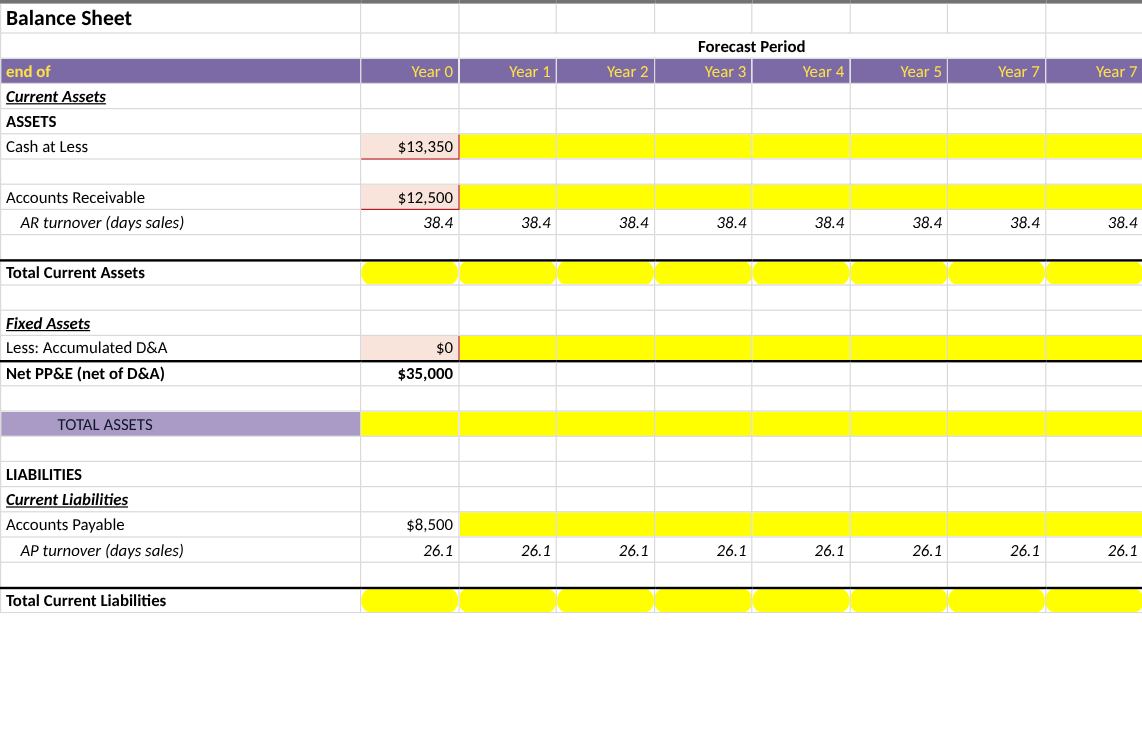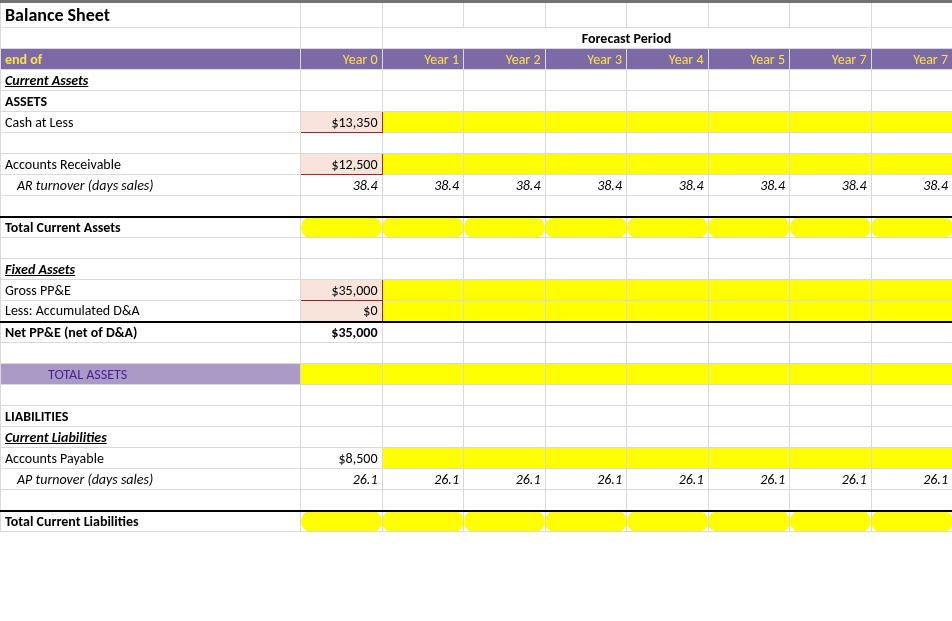--- a/index.html
+++ b/index.html
@@ -47,21 +47,21 @@
   .section-bold { font-weight: bold; }
   .section-ital-und { font-style: italic; text-decoration: underline; font-weight: bold; }
   .num { text-align: right; }
   .ital { font-style: italic; }
   .indent { padding-left: 16px; margin-top: 47px; }
   .pink-cell { background: #f8e4db; border: 1px solid #b91c1c; }
   .yellow-cell { background: #ffff00; }
   .thick-top td { border-top: 2px solid #000; border-radius: 10px; }
   .total-assets-label {
     background: #a99bc6;
-    color: #4c1d95;
+    color: #0f172a;
     font-weight: normal;
     padding-left: 47px;
   }
 </style>
 </head>
 <body>
 
 <table>
 <colgroup>
   <col class="col-label">
@@ -220,31 +220,20 @@
   <td></td>
         <td></td>
         <td></td>
         <td></td>
         <td></td>
         <td></td>
         <td></td>
         <td></td>
 </tr>
 
-<tr>
-  <td>Gross PP&amp;E</td>
-  <td class="num pink-cell">$35,000</td>
-  <td class="yellow-cell"></td>
-  <td class="yellow-cell"></td>
-  <td class="yellow-cell"></td>
-  <td class="yellow-cell"></td>
-  <td class="yellow-cell"></td>
-  <td class="yellow-cell"></td>
-  <td class="yellow-cell"></td>
-</tr>
 
 <tr>
   <td>Less: Accumulated D&amp;A</td>
   <td class="num pink-cell">$0</td>
   <td class="yellow-cell"></td>
   <td class="yellow-cell"></td>
   <td class="yellow-cell"></td>
   <td class="yellow-cell"></td>
   <td class="yellow-cell"></td>
   <td class="yellow-cell"></td>

